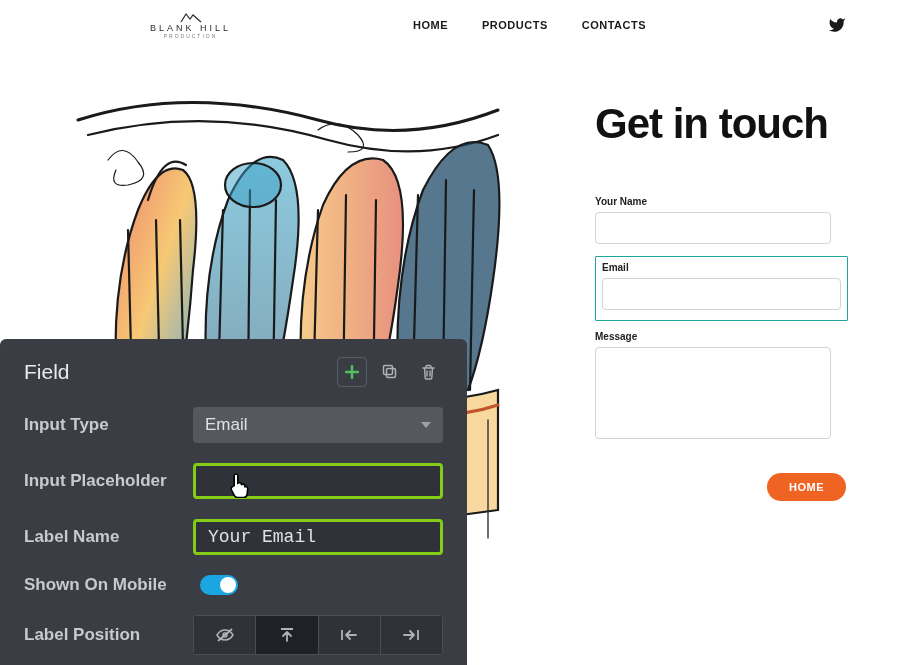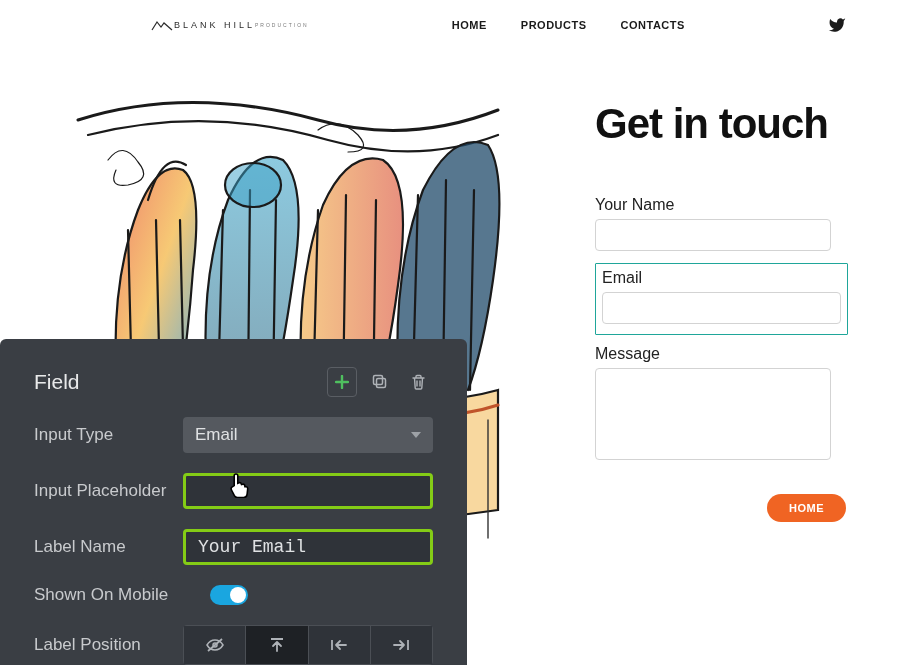--- a/index.html
+++ b/index.html
@@ -15,21 +15,21 @@
     
     .header {
       display: flex;
       align-items: center;
       justify-content: space-between;
       padding: 10px 70px 10px 150px;
       height: 50px;
     }
     .logo {
       display: flex;
-      flex-direction: row;
+      flex-direction: column;
       align-items: center;
       font-size: 9px;
       letter-spacing: 3px;
       color: #2b2b2b;
       line-height: 1.2;
       position: relative;
     }
     .logo-peak {
       width: 24px; height: 12px;
     }
@@ -68,22 +68,22 @@
     }
     .form-title {
       font-size: 42px;
       font-weight: 800;
       color: #111;
       letter-spacing: -1px;
       margin-bottom: 48px;
     }
     .form-field { margin-bottom: 12px; }
     .form-label {
-      font-size: 16px;
-      font-weight: 400;
+      font-size: 10px;
+      font-weight: 700;
       color: #222;
       display: block;
       margin-bottom: 5px;
     }
     .form-input, .form-textarea {
       width: 236px;
       border: 1px solid #d3d3d3;
       border-radius: 4px;
       padding: 8px 10px;
       font-size: 13px;
@@ -116,21 +116,21 @@
     
     .editor-panel {
       position: absolute;
       left: 0;
       top: 339px;
       width: 467px;
       height: 326px;
       background: #3a3e44;
       color: #c8cacd;
       border-radius: 6px 6px 0 0;
-      padding: 10px;
+      padding: 0;
       font-family: -apple-system, BlinkMacSystemFont, "Segoe UI", sans-serif;
     }
     .panel-header {
       display: flex;
       align-items: center;
       justify-content: space-between;
       padding: 18px 24px 14px 24px;
     }
     .panel-title {
       font-size: 21px;
@@ -163,21 +163,21 @@
     }
     .panel-row {
       display: flex;
       align-items: center;
       margin-bottom: 20px;
     }
     .panel-label {
       width: 176px;
       font-size: 17px;
       color: #c8cacd;
-      font-weight: 400;
+      font-weight: 700;
     }
     .panel-control {
       flex: 1;
     }
     .panel-select {
       width: 250px;
       height: 36px;
       background: #55595f;
       border: none;
       border-radius: 4px;

